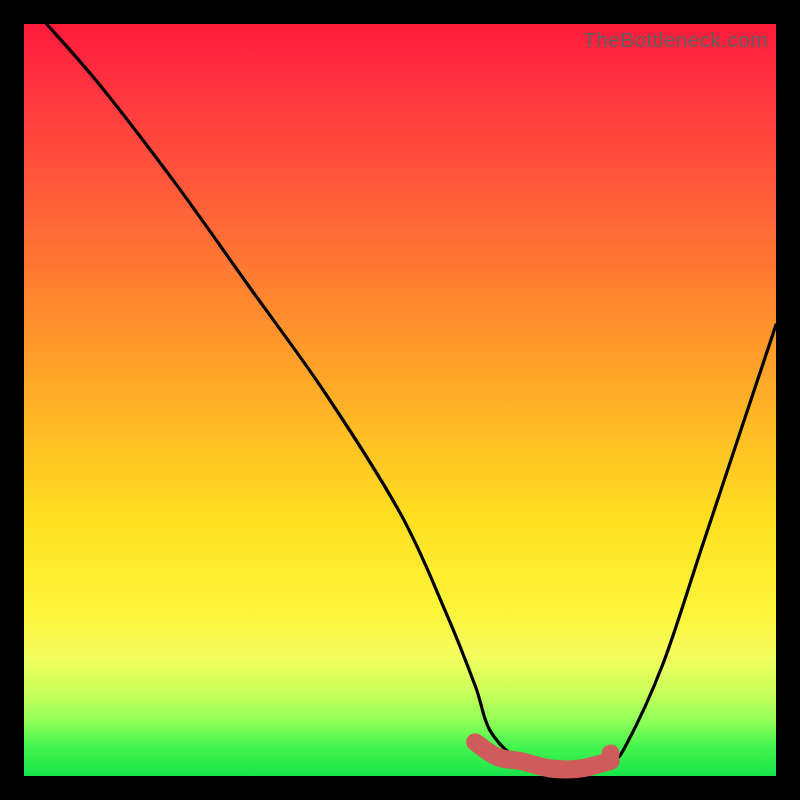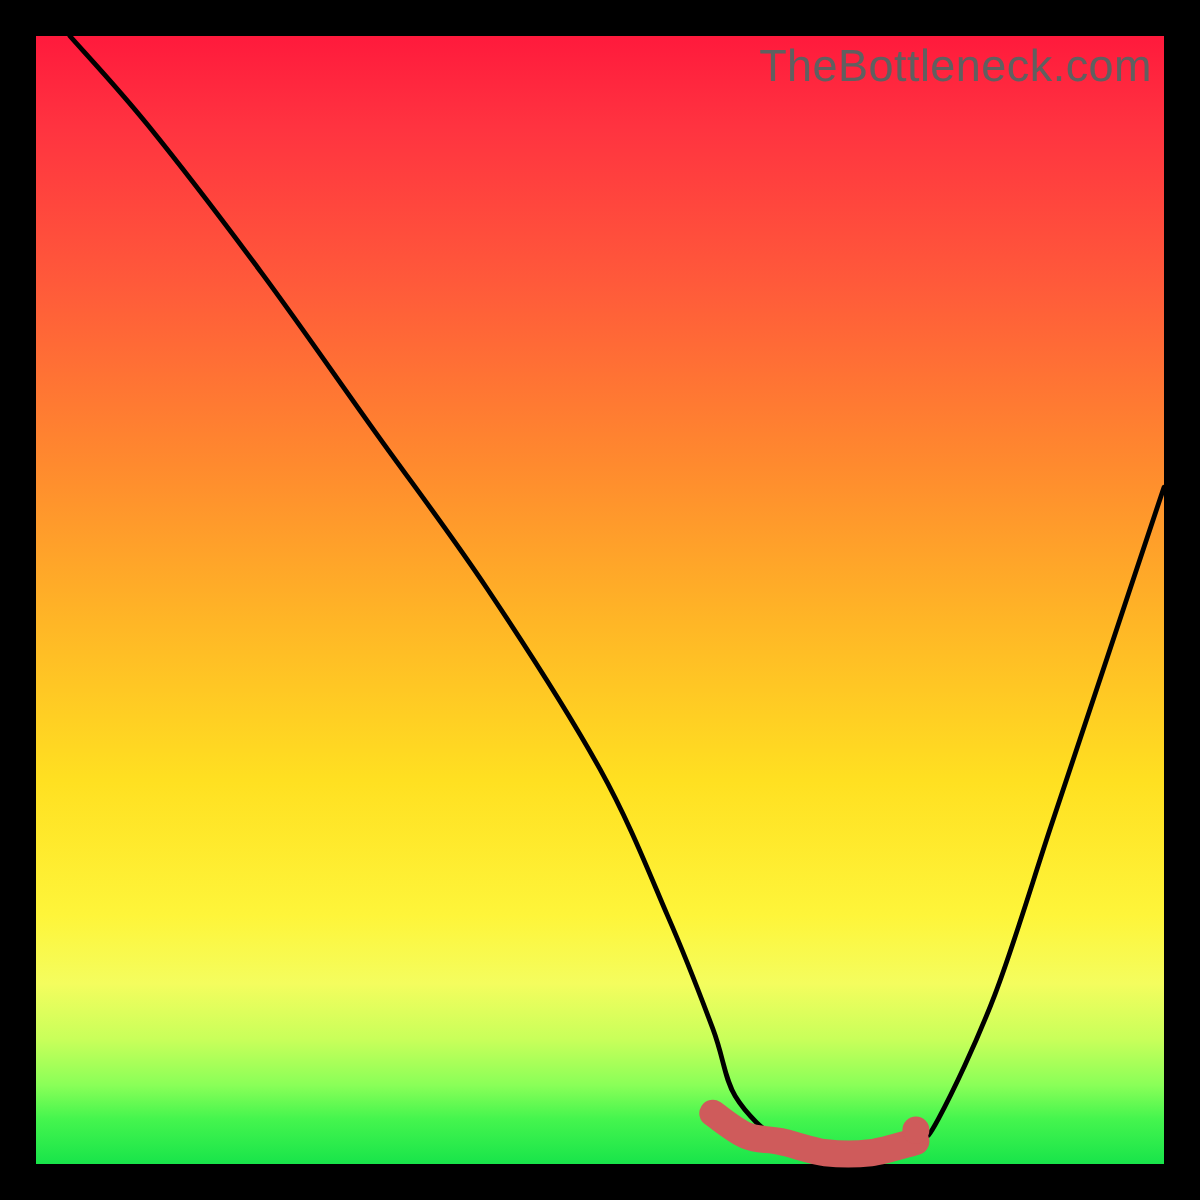--- a/index.html
+++ b/index.html
@@ -40,21 +40,21 @@
       #8aff58 93%,
       #45f54e 96%,
       #18e44a 100%
     );
   }
   .watermark {
     position: absolute;
     top: 4px;
     right: 8px;
     color: #606060;
-    font-size: 30px;
+    font-size: 21px;
     font-weight: 500;
     letter-spacing: 0.3px;
     user-select: none;
   }
   svg.curve {
     position: absolute;
     left: 0;
     top: 0;
     width: 752px;
     height: 752px;

